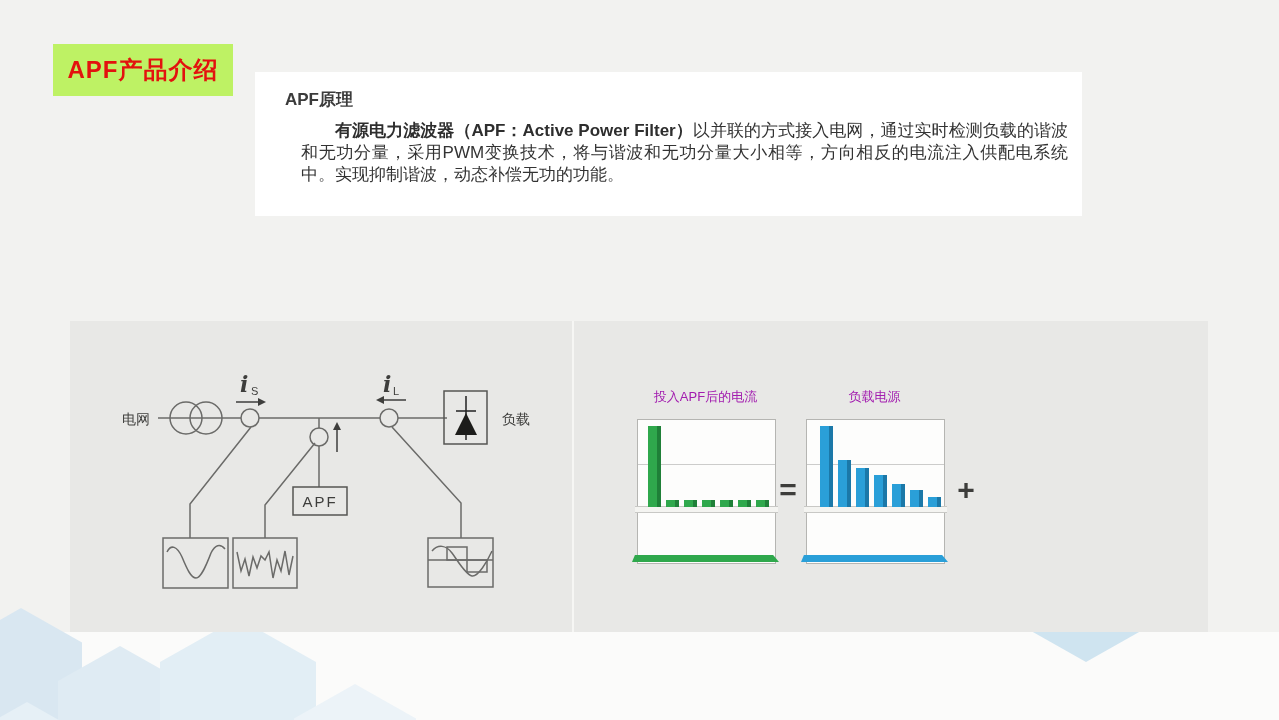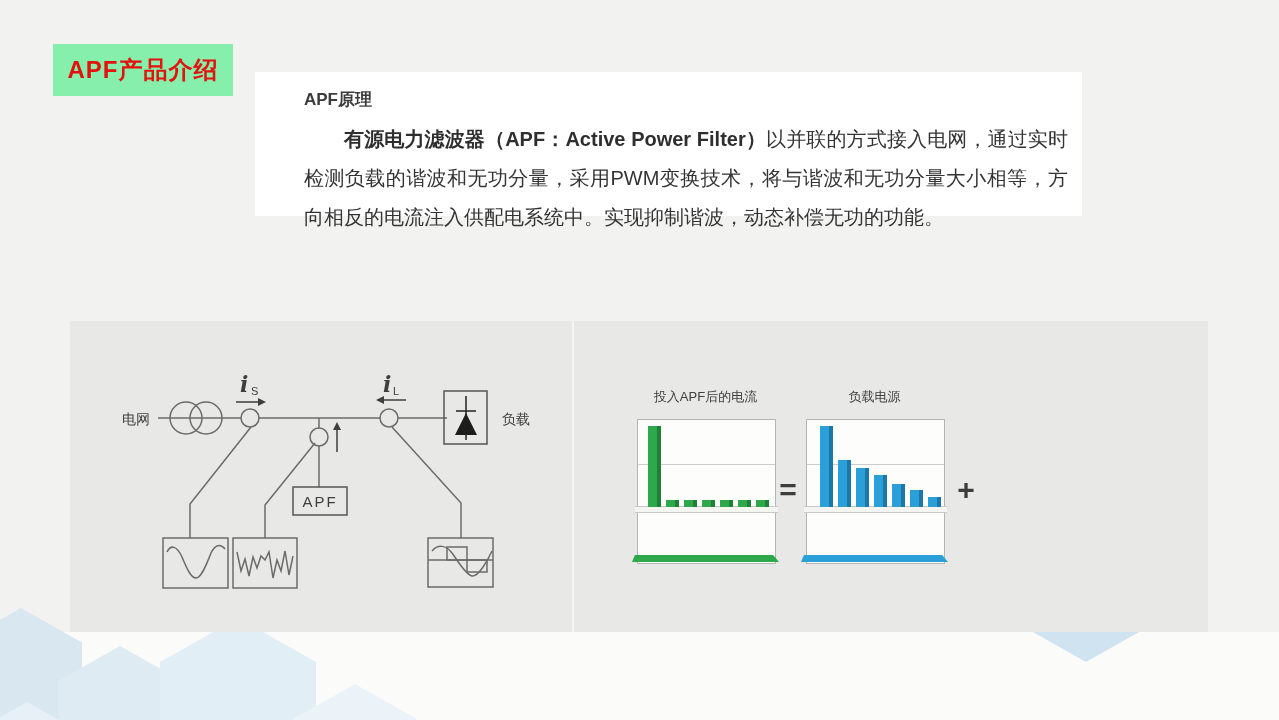--- a/index.html
+++ b/index.html
@@ -9,37 +9,37 @@
   .bottom-band{position:absolute;left:0;top:632px;width:1279px;height:88px;background:#fbfbfa;}
   
   .hex{position:absolute;clip-path:polygon(50% 0,100% 25%,100% 75%,50% 100%,0 75%,0 25%);z-index:1;}
   .hexA{left:-40px;top:608px;width:122px;height:138px;background:#d9e7f1;}
   .hexB{left:58px;top:646px;width:124px;height:140px;background:#dfebf3;}
   .hexC{left:160px;top:618px;width:156px;height:176px;background:#e2eef5;}
   .hexD{left:-34px;top:702px;width:122px;height:138px;background:#e6f0f6;}
   .hexE{left:294px;top:684px;width:122px;height:138px;background:#ecf3f8;}
   .hexF{left:1032px;top:540px;width:108px;height:122px;background:#cfe4f0;}
   
-  .badge{position:absolute;left:53px;top:44px;width:180px;height:52px;background:#86efac;
+  .badge{position:absolute;left:53px;top:44px;width:180px;height:52px;background:#bef264;
          display:flex;align-items:center;justify-content:center;z-index:3;}
   .badge span{color:#e3120e;font-size:24px;font-weight:bold;letter-spacing:1px;}
   
   .card{position:absolute;left:255px;top:72px;width:827px;height:144px;background:#ffffff;
-        box-sizing:border-box;padding:16px 14px 0 49px;z-index:2;}
+        box-sizing:border-box;padding:16px 14px 0 30px;z-index:2;}
   .card h2{margin:0;font-size:17px;font-weight:bold;color:#3b3b3b;}
-  .card p{margin:9px 0 0 0;font-size:20px;color:#333;line-height:39px;text-align:justify;text-indent:2em;}
+  .card p{margin:9px 0 0 16px;font-size:17px;color:#333;line-height:22px;text-align:justify;text-indent:2em;}
   .card p b{font-weight:bold;color:#2e2e2e;}
   
   .panel{position:absolute;left:70px;top:321px;width:1138px;height:311px;background:#e8e8e6;z-index:2;}
   .divider{position:absolute;left:502px;top:0;width:2px;height:311px;background:#f6f6f4;}
   .circuit{position:absolute;left:0;top:0;}
   
   .chart-block{position:absolute;top:98px;width:137px;height:143px;}
   .chart-title{position:absolute;top:-31px;left:-17px;width:171px;text-align:center;
-               font-size:13px;color:#404040;}
+               font-size:13px;color:#a21caf;}
   .chart-box{position:absolute;left:0;top:0;width:137px;height:143px;background:#fdfdfc;
              border:1px solid #b5b5b2;}
   .gridline{position:absolute;left:0;width:137px;top:44px;height:1px;background:#cccccb;}
   .baseline{position:absolute;left:-3px;right:-3px;top:86px;height:5px;background:#f4f4f1;
             border-top:1px solid #c8c8c5;border-bottom:1px solid #c8c8c5;z-index:2;}
   .bar{position:absolute;width:13px;z-index:1;}
   .bar.pos{z-index:3;}
   .chart-strip{position:absolute;left:-5px;width:147px;top:136px;height:7px;z-index:4;
                clip-path:polygon(0 100%,2% 0,96% 0,100% 100%);}
   .op{position:absolute;width:40px;height:40px;display:flex;align-items:center;justify-content:center;

